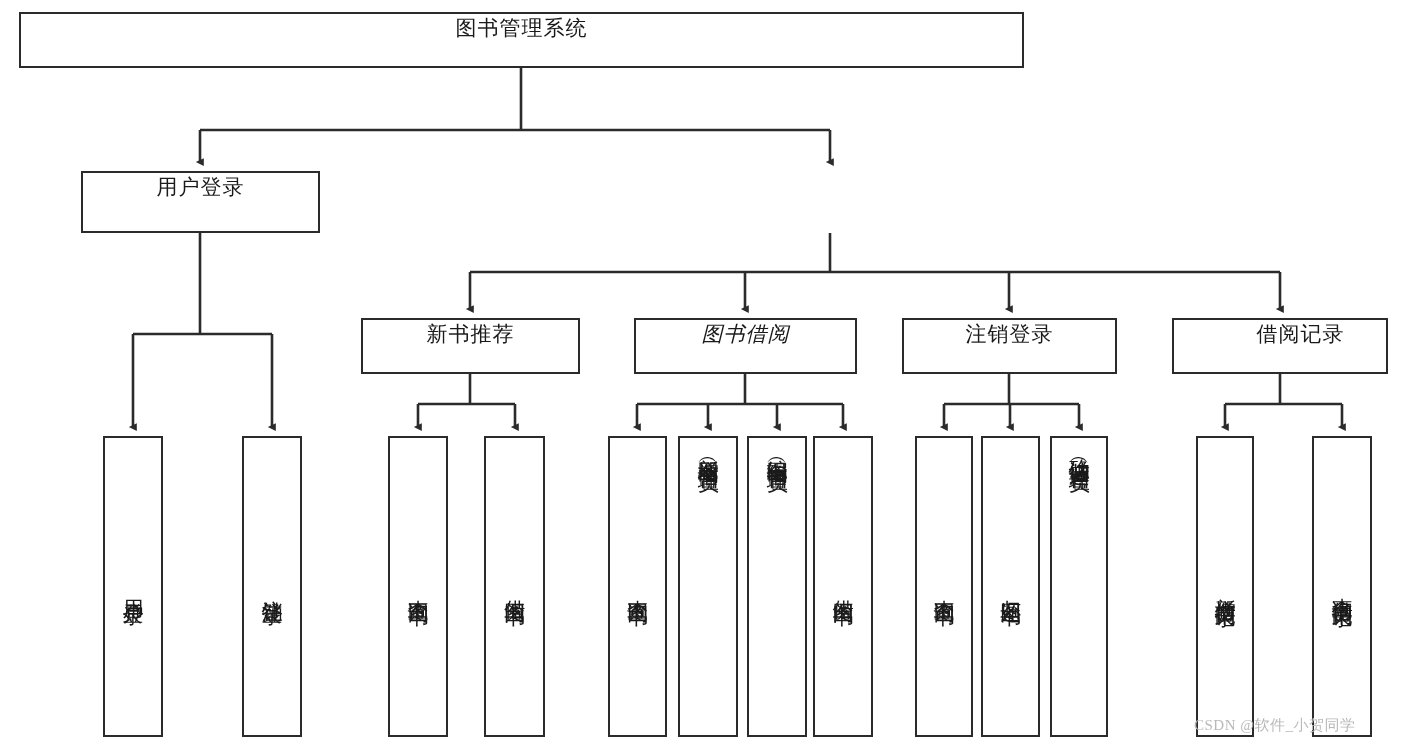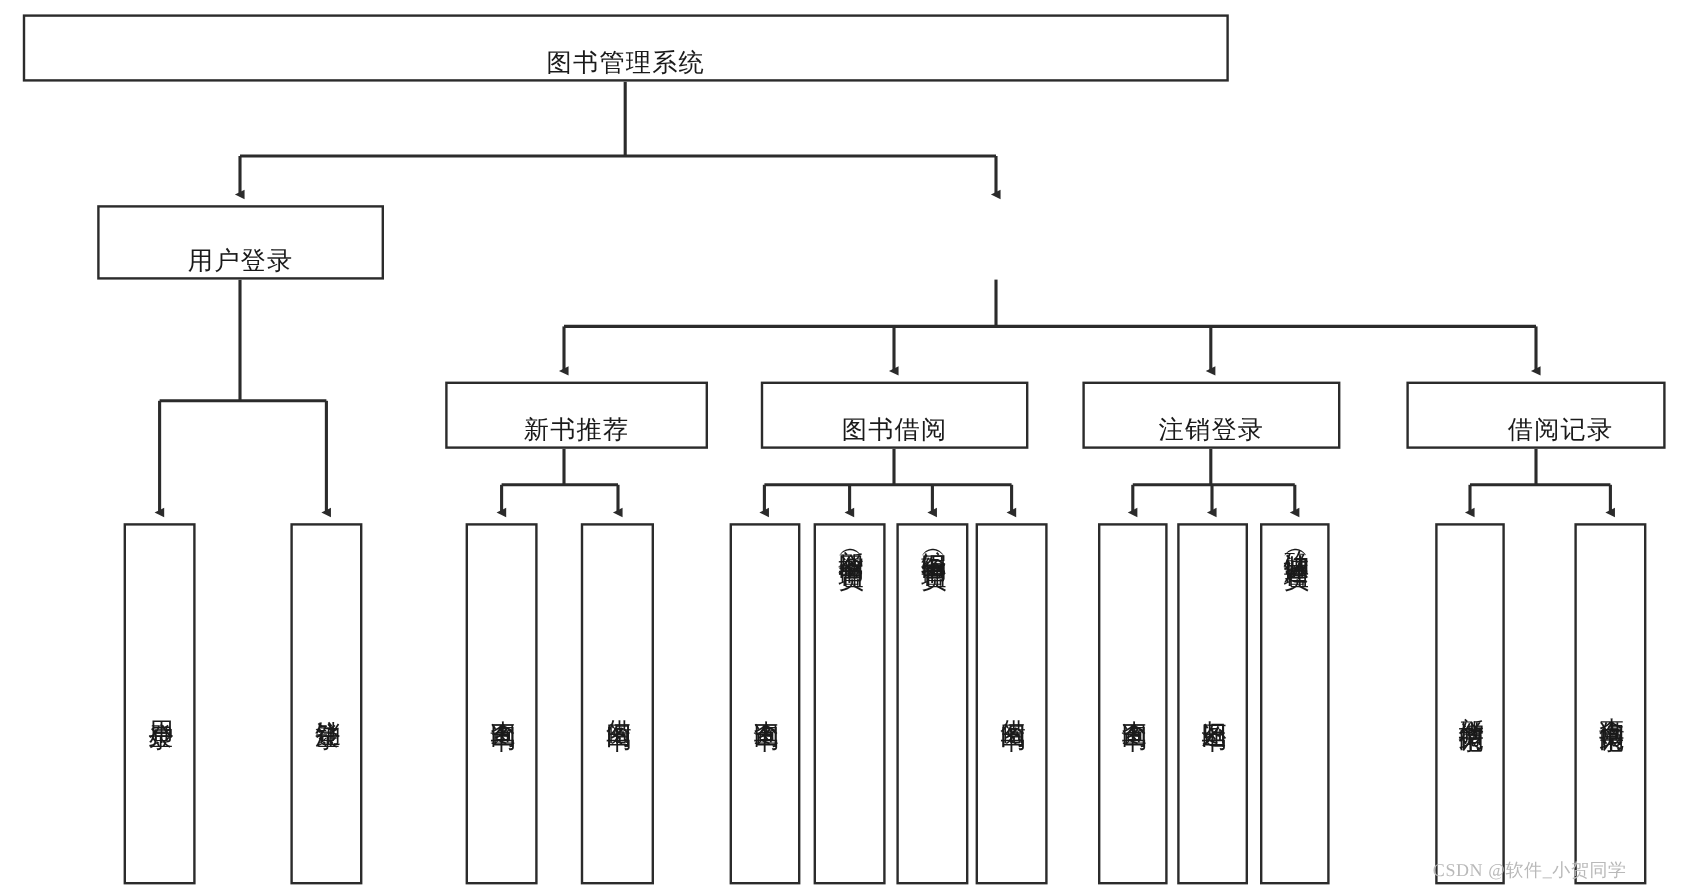--- a/index.html
+++ b/index.html
@@ -24,21 +24,21 @@
     width: 1405px;
     height: 747px;
     pointer-events: none;
   }
   .node {
     position: absolute;
     box-sizing: border-box;
     border: 2px solid #2b2b2b;
     background: #ffffff;
     display: flex;
-    align-items: flex-end;
+    align-items: flex-start;
     justify-content: center;
     color: #1a1a1a;
   }
   .node.horiz {
     font-size: 21px;
     letter-spacing: 1px;
   }
   .node.vert {
     align-items: center;
     justify-content: center;
@@ -120,24 +120,24 @@
   </svg>
 
   <div class="node horiz" style="left:19px; top:12px; width:1005px; height:56px;">
     <span>图书管理系统</span>
   </div>
 
   <div class="node horiz" style="left:81px; top:171px; width:239px; height:62px;">
     <span>用户登录</span>
   </div>
 
-  <div class="node horiz" style="left:361px; top:318px; width:219px; height:56px;margin-left:10px;">
+  <div class="node horiz" style="left:361px; top:318px; width:219px; height:56px;">
     <span>新书推荐</span>
   </div>
-  <div class="node horiz" style="left:634px; top:318px; width:223px; height:56px;">
+  <div class="node horiz" style="left:634px; top:318px; width:223px; height:56px;font-style:italic;">
     <span>图书借阅</span>
   </div>
   <div class="node horiz" style="left:902px; top:318px; width:215px; height:56px;">
     <span>注销登录</span>
   </div>
   <div class="node horiz" style="left:1172px; top:318px; width:216px; height:56px;padding-left:41px;">
     <span>借阅记录</span>
   </div>
 
   <div class="node vert" style="left:103px; top:436px; width:60px; height:301px;">

